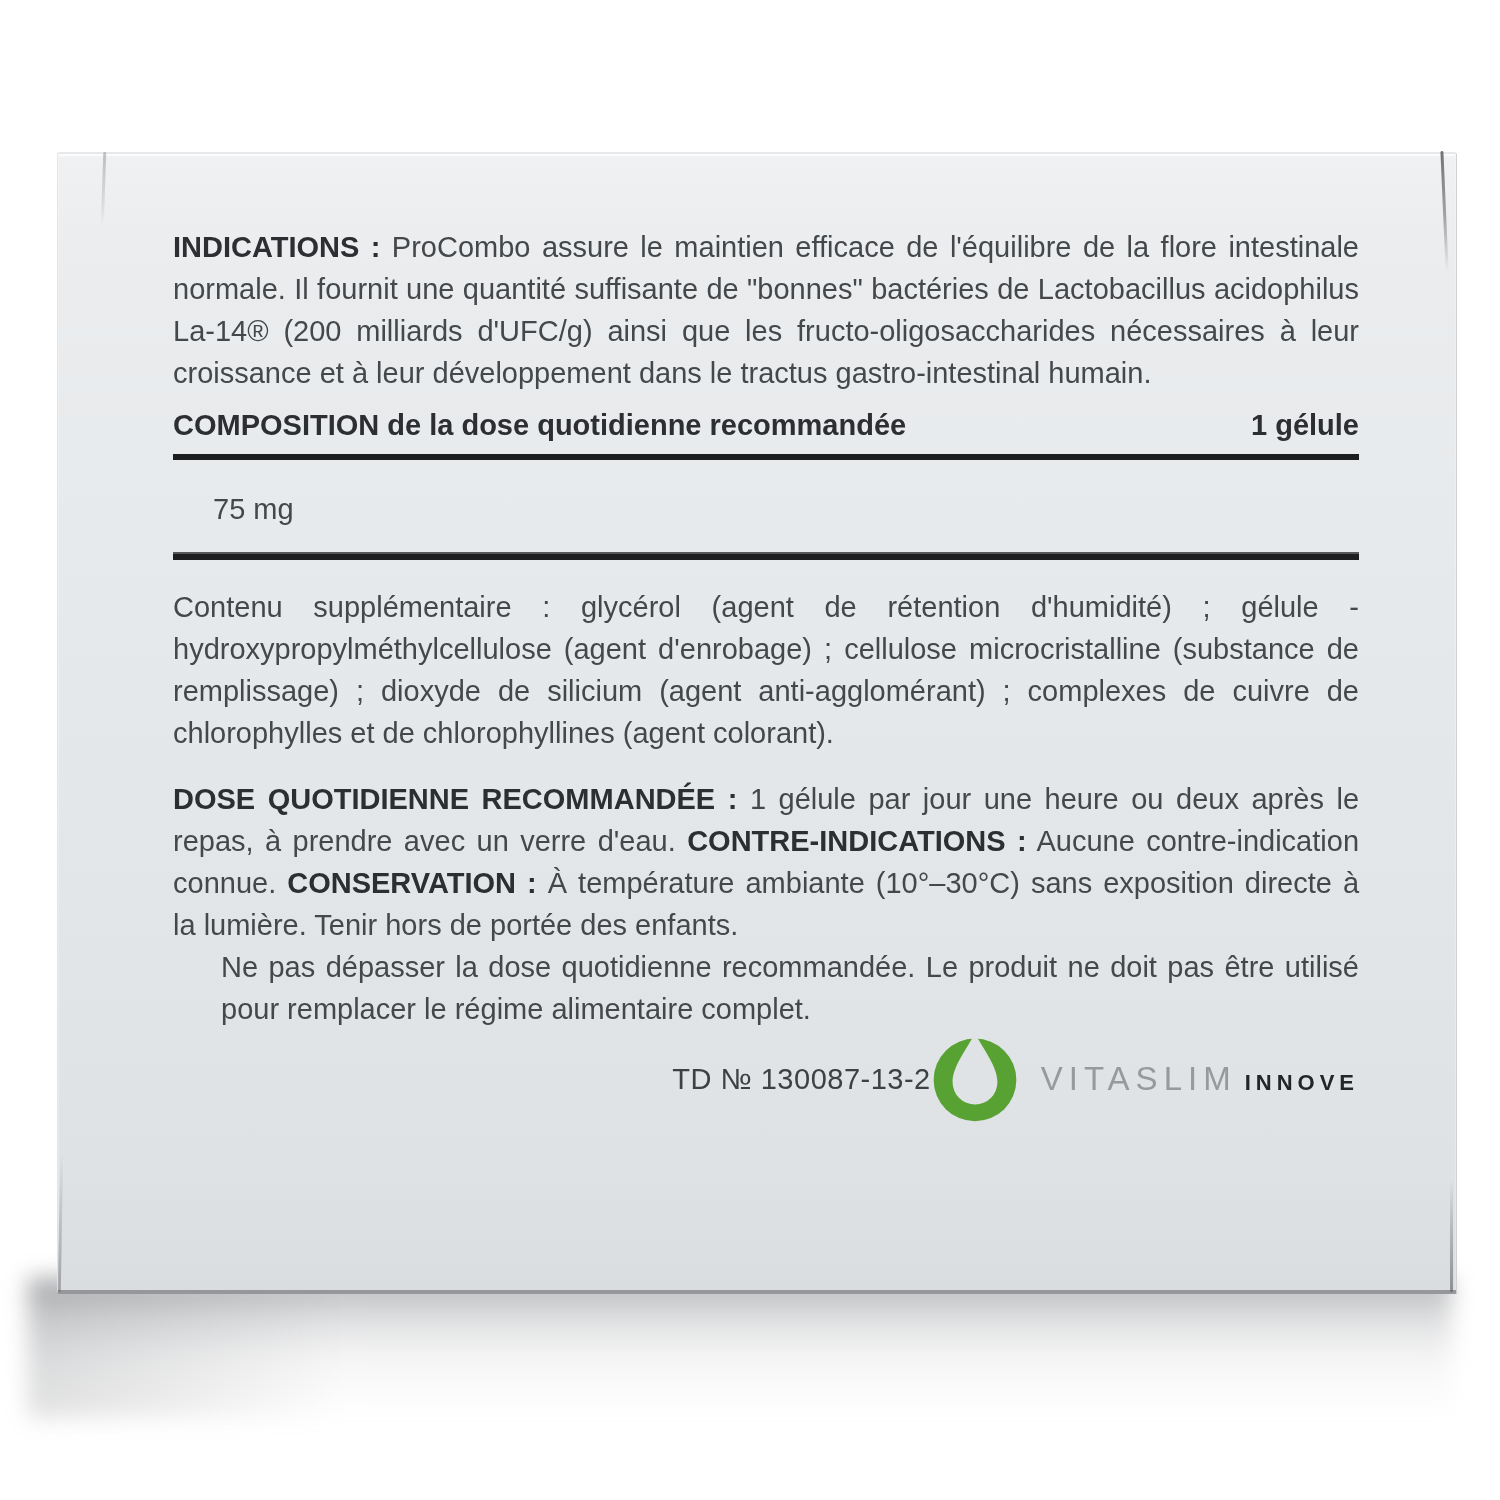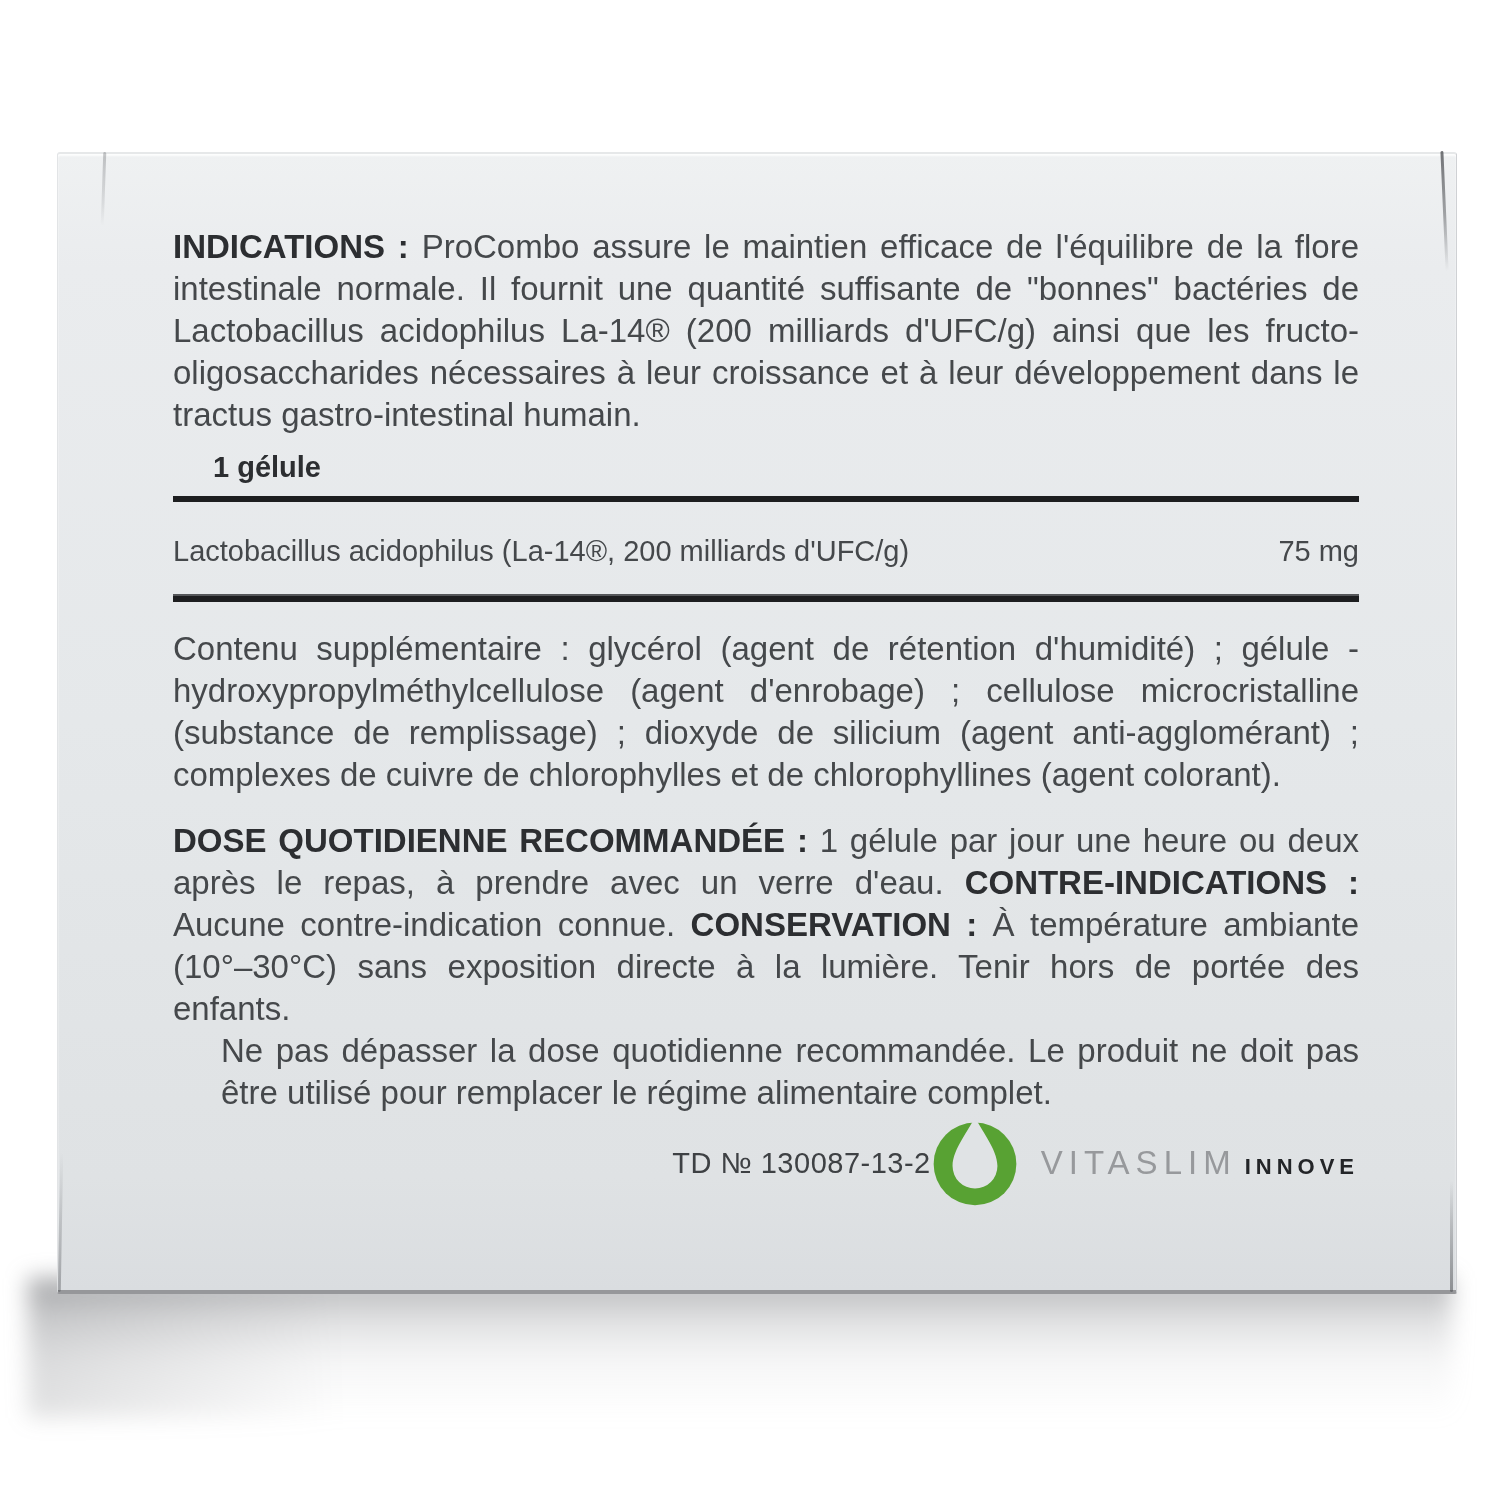--- a/index.html
+++ b/index.html
@@ -41,21 +41,21 @@
   }
   .crease-br{
     right:3px;bottom:-2px;height:112px;opacity:.7;
     background:linear-gradient(0deg, rgba(70,72,76,0.75), rgba(70,72,76,0.35) 60%, rgba(70,72,76,0));
   }
   .label{
     position:absolute;left:115px;top:0;width:1186px;
     color:#404346;
   }
   .para{
-    margin:0;font-size:33px;line-height:42px;text-align:justify;
+    margin:0;font-size:29px;line-height:42px;text-align:justify;
     color:#45484b;
   }
   .bold{font-weight:700;color:#2c2e31;}
   #indications{margin-top:72px;}
   .comp-header{
     display:flex;justify-content:space-between;align-items:baseline;
     margin-top:10px;font-size:29px;line-height:42px;font-weight:700;color:#2c2e31;
   }
   .rule-thick{height:6px;background:#1d1e20;}
   #rule-top{margin-top:8px;}
@@ -90,27 +90,27 @@
   <div class="crease crease-bl"></div>
   <div class="crease crease-br"></div>
 
   <div class="label">
 
     <p class="para" id="indications">
       <span class="bold">INDICATIONS :</span><span> ProCombo assure le maintien efficace de l'équilibre de la flore intestinale normale. Il fournit une quantité suffisante de "bonnes" bactéries de Lactobacillus acidophilus La-14® (200 milliards d'UFC/g) ainsi que les fructo-oligosaccharides nécessaires à leur croissance et à leur développement dans le tractus gastro-intestinal humain.</span>
     </p>
 
     <div class="comp-header">
+      <span>COMPOSITION de la dose quotidienne recommandée</span>
       <span class="amount">1 gélule</span>
     </div>
 
     <div class="rule-thick" id="rule-top"></div>
 
     <div class="comp-row">
-      <span>Lactobacillus acidophilus (La-14®, 200 milliards d'UFC/g)</span>
       <span class="amount">75 mg</span>
     </div>
 
     <div class="rule-thin"></div>
 
 
     <div class="rule-thick"></div>
 
     <p class="para" id="additional">
       <span>Contenu supplémentaire : glycérol (agent de rétention d'humidité) ; gélule - hydroxypropylméthylcellulose (agent d'enrobage) ; cellulose microcristalline (substance de remplissage) ; dioxyde de silicium (agent anti-agglomérant) ; complexes de cuivre de chlorophylles et de chlorophyllines (agent colorant).</span>

